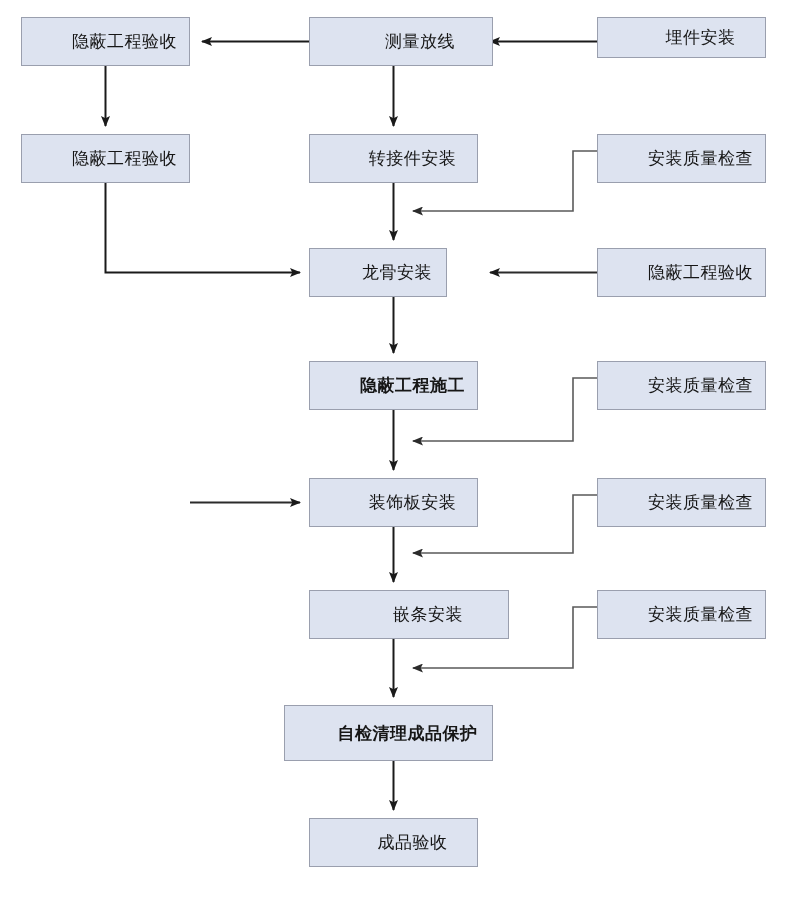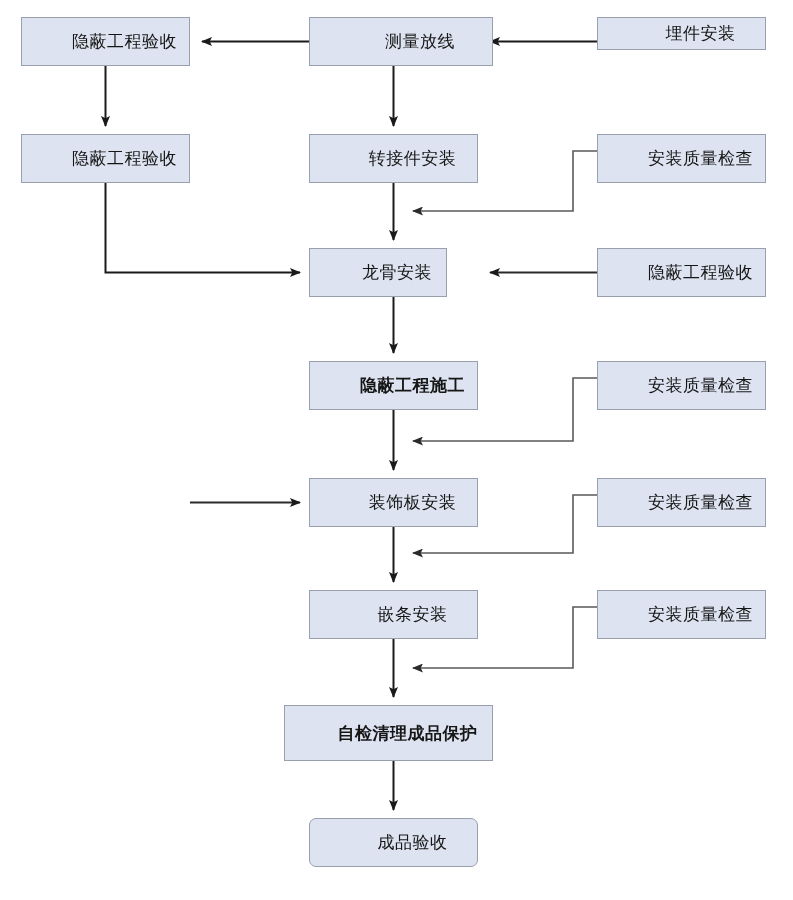--- a/index.html
+++ b/index.html
@@ -97,21 +97,21 @@
   </svg>
 
   <div class="node" style="left:21px; top:17px; width:169px; height:49px;">
     <span class="node-label">隐蔽工程验收</span>
   </div>
 
   <div class="node" style="left:309px; top:17px; width:184px; height:49px;">
     <span class="node-label">测量放线</span>
   </div>
 
-  <div class="node" style="left:597px; top:17px; width:169px; height:33px;">
+  <div class="node" style="left:597px; top:17px; width:169px; height:41px;">
     <span class="node-label">埋件安装</span>
   </div>
 
   <div class="node" style="left:21px; top:134px; width:169px; height:49px;">
     <span class="node-label">隐蔽工程验收</span>
   </div>
 
   <div class="node" style="left:309px; top:134px; width:169px; height:49px;">
     <span class="node-label">转接件安装</span>
   </div>
@@ -138,29 +138,29 @@
 
 
   <div class="node" style="left:309px; top:478px; width:169px; height:49px;">
     <span class="node-label">装饰板安装</span>
   </div>
 
   <div class="node" style="left:597px; top:478px; width:169px; height:49px;">
     <span class="node-label">安装质量检查</span>
   </div>
 
-  <div class="node" style="left:309px; top:590px; width:169px; height:49px;">
+  <div class="node" style="left:309px; top:590px; width:200px; height:49px;">
     <span class="node-label">嵌条安装</span>
   </div>
 
   <div class="node" style="left:597px; top:590px; width:169px; height:49px;">
     <span class="node-label">安装质量检查</span>
   </div>
 
   <div class="node" style="left:284px; top:705px; width:209px; height:56px;font-weight:bold;">
     <span class="node-label">自检清理成品保护</span>
   </div>
 
-  <div class="node" style="left:309px; top:818px; width:169px; height:49px;border-radius:7px;">
+  <div class="node" style="left:309px; top:818px; width:169px; height:49px;">
     <span class="node-label">成品验收</span>
   </div>
 
 </div>
 
 </body></html>

